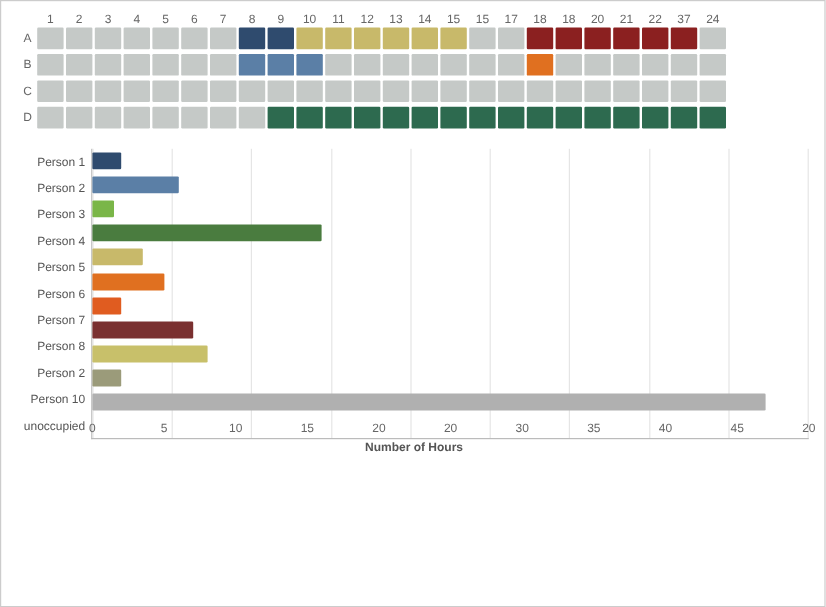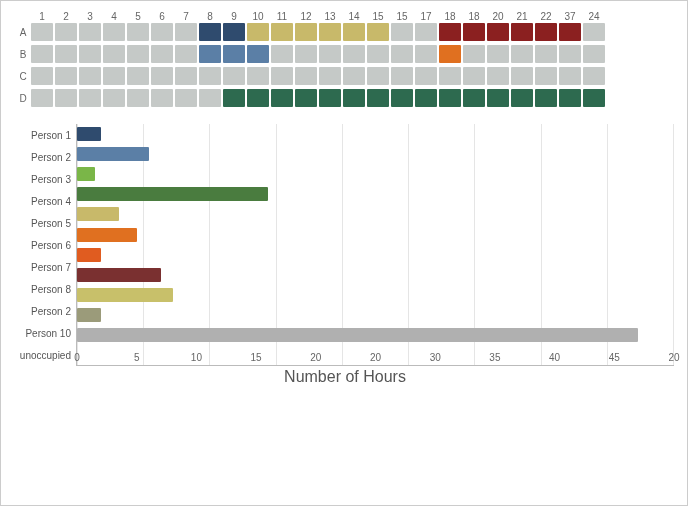--- a/index.html
+++ b/index.html
@@ -128,23 +128,24 @@
     }
     .x-axis-label {
       position: absolute;
       font-size: 10px;
       color: #666;
       transform: translateX(-50%);
       bottom: 2px;
     }
     .x-axis-title {
       text-align: center;
-      font-size: 16px;
+      font-size: 10px;
       color: #555;
       margin-top: 2px;
+      font-weight: bold;
     }
   </style>
 </head>
 <body>
 
 <div class="main-container">
 
 
   <div class="grid-chart">
     <div class="grid-area">

